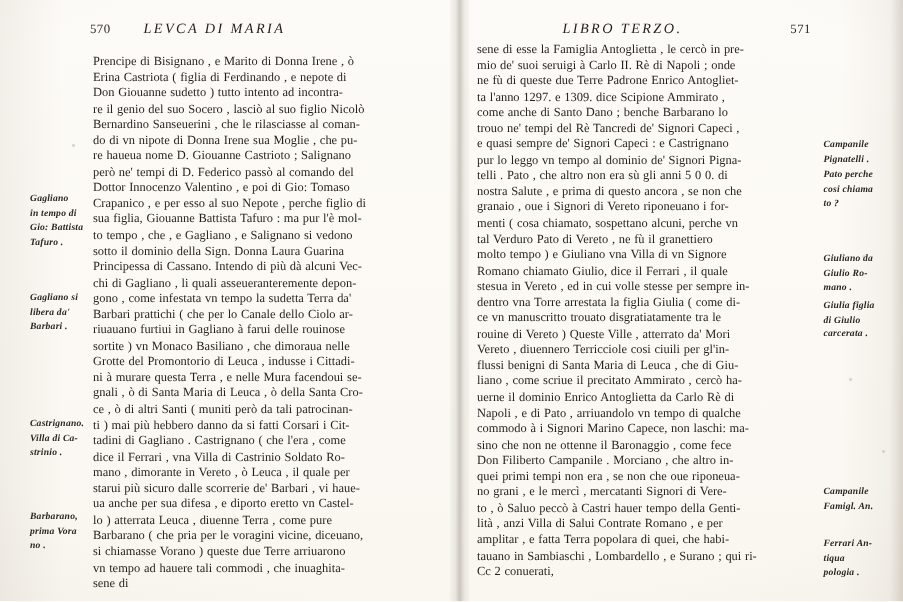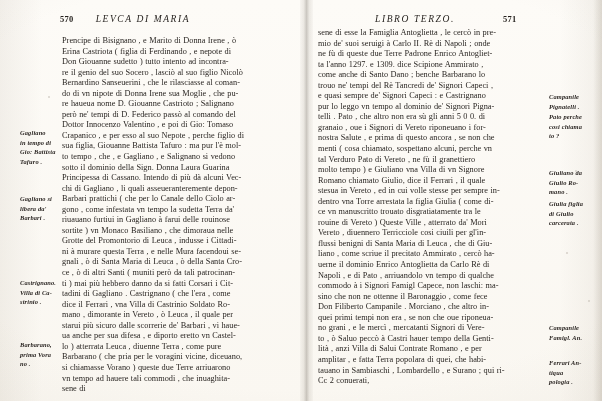--- a/index.html
+++ b/index.html
@@ -62,36 +62,35 @@
     top: 14px;
     height: 13px;
     font-size: 9.5px;
     letter-spacing: 0.9px;
     white-space: nowrap;
   }
   .runhead .folio {
     font-style: normal;
     font-size: 8.5px;
     letter-spacing: 0.3px;
-    font-weight: bold;
   }
   .runhead .title {
     font-style: italic;
     font-weight: 400;
     letter-spacing: 1.6px;
   }
   #head-left  { left: 0; width: 301px; }
   #head-right { left: 0; width: 289px; }
   #head-left .row, #head-right .row {
     display: flex;
     align-items: baseline;
   }
   #head-left .row  { padding-left: 60px; }
   #head-left .title { margin-left: 22px; }
-  #head-right .row  { padding-left: 62px; }
+  #head-right .row  { padding-left: 62px; gap: 24px; }
   #head-right .folio { margin-left: 48px; }
 
   
   .textblock {
     position: absolute;
     font-size: 8.3px;
     line-height: 10.55px;
     text-align: justify;
     text-align-last: left;
     hyphens: none;
@@ -174,22 +173,22 @@
         <span class="line">do di vn nipote di Donna Irene sua Moglie , che pu-</span>
         <span class="line">re haueua nome D. Giouanne Castrioto ; Salignano</span>
         <span class="line">però ne' tempi di D. Federico passò al  comando del</span>
         <span class="line">Dottor Innocenzo Valentino , e poi di Gio: Tomaso</span>
         <span class="line">Crapanico , e per esso al suo Nepote , perche figlio di</span>
         <span class="line">sua figlia, Giouanne Battista Tafuro : ma pur l'è mol-</span>
         <span class="line">to tempo , che , e Gagliano , e Salignano  si  vedono</span>
         <span class="line">sotto il dominio della Sign. Donna  Laura  Guarina</span>
         <span class="line">Principessa di Cassano. Intendo di più dà alcuni Vec-</span>
         <span class="line">chi di Gagliano , li quali asseueranteremente depon-</span>
+        <span class="line">gono , come infestata vn tempo la sudetta Terra  da'</span>
         <span class="line">Barbari prattichi ( che per lo Canale dello Ciolo  ar-</span>
-        <span class="line">gono , come infestata vn tempo la sudetta Terra  da'</span>
         <span class="line">riuauano furtiui in Gagliano à farui delle rouinose</span>
         <span class="line">sortite ) vn Monaco Basiliano ,  che  dimoraua  nelle</span>
         <span class="line">Grotte del Promontorio di Leuca , indusse i Cittadi-</span>
         <span class="line">ni à murare questa Terra , e nelle Mura facendoui se-</span>
         <span class="line">gnali , ò di Santa Maria di Leuca , ò della Santa Cro-</span>
         <span class="line">ce , ò di altri Santi  ( muniti però da tali patrocinan-</span>
         <span class="line">ti ) mai più hebbero danno da si fatti Corsari i  Cit-</span>
         <span class="line">tadini di Gagliano .  Castrignano ( che l'era ,  come</span>
         <span class="line">dice il Ferrari , vna Villa di  Castrinio  Soldato  Ro-</span>
         <span class="line">mano , dimorante in Vereto , ò Leuca , il quale per</span>
@@ -244,36 +243,36 @@
       <p>
         <span class="line">sene di esse la Famiglia Antoglietta , le cercò in pre-</span>
         <span class="line">mio de' suoi seruigi à Carlo II. Rè di Napoli ; onde</span>
         <span class="line">ne fù di queste due Terre Padrone Enrico Antogliet-</span>
         <span class="line">ta l'anno 1297. e 1309. dice  Scipione  Ammirato ,</span>
         <span class="line">come anche di Santo Dano ; benche  Barbarano  lo</span>
         <span class="line">trouo ne' tempi del Rè Tancredi de' Signori Capeci ,</span>
         <span class="line">e quasi sempre de' Signori Capeci : e Castrignano</span>
         <span class="line">pur lo leggo vn tempo al dominio de' Signori Pigna-</span>
         <span class="line">telli .  Pato , che altro non era sù gli anni  5 0 0. di</span>
+        <span class="line">nostra Salute , e prima di questo ancora , se non che</span>
         <span class="line">granaio , oue i Signori di  Vereto  riponeuano i for-</span>
-        <span class="line">nostra Salute , e prima di questo ancora , se non che</span>
         <span class="line">menti ( cosa chiamato, sospettano alcuni, perche  vn</span>
         <span class="line">tal Verduro Pato di  Vereto ,  ne fù il  granettiero</span>
         <span class="line">molto tempo ) e Giuliano vna Villa di vn Signore</span>
         <span class="line">Romano chiamato Giulio, dice il Ferrari , il  quale</span>
         <span class="line">stesua in Vereto , ed in cui volle stesse per sempre in-</span>
         <span class="line">dentro vna Torre arrestata la figlia Giulia ( come di-</span>
         <span class="line">ce vn manuscritto trouato disgratiatamente  tra  le</span>
         <span class="line">rouine di Vereto ) Queste Ville , atterrato da' Mori</span>
         <span class="line">Vereto , diuennero Terricciole cosi ciuili per gl'in-</span>
         <span class="line">flussi benigni di Santa Maria di Leuca , che di Giu-</span>
         <span class="line">liano , come scriue il precitato Ammirato , cercò ha-</span>
         <span class="line">uerne il dominio Enrico Antoglietta da Carlo Rè di</span>
         <span class="line">Napoli , e di Pato , arriuandolo vn tempo di qualche</span>
-        <span class="line">commodo à i Signori Famigl Capece, non laschi: ma-</span>
+        <span class="line">commodo à i Signori Marino Capece, non laschi: ma-</span>
         <span class="line">sino che non ne ottenne il Baronaggio ,  come  fece</span>
         <span class="line">Don Filiberto Campanile .  Morciano , che altro in-</span>
         <span class="line">quei primi tempi non era , se non che oue riponeua-</span>
         <span class="line">no grani , e le mercì , mercatanti Signori di Vere-</span>
         <span class="line">to , ò Saluo peccò à Castri hauer tempo della Genti-</span>
         <span class="line">lità , anzi Villa di Salui Contrate Romano , e per</span>
         <span class="line">amplitar , e fatta Terra popolara di quei, che  habi-</span>
         <span class="line">tauano in Sambiaschi , Lombardello , e Surano ; qui ri-</span>
       </p>
       <span class="catch">Cc 2                     conuerati,</span>

